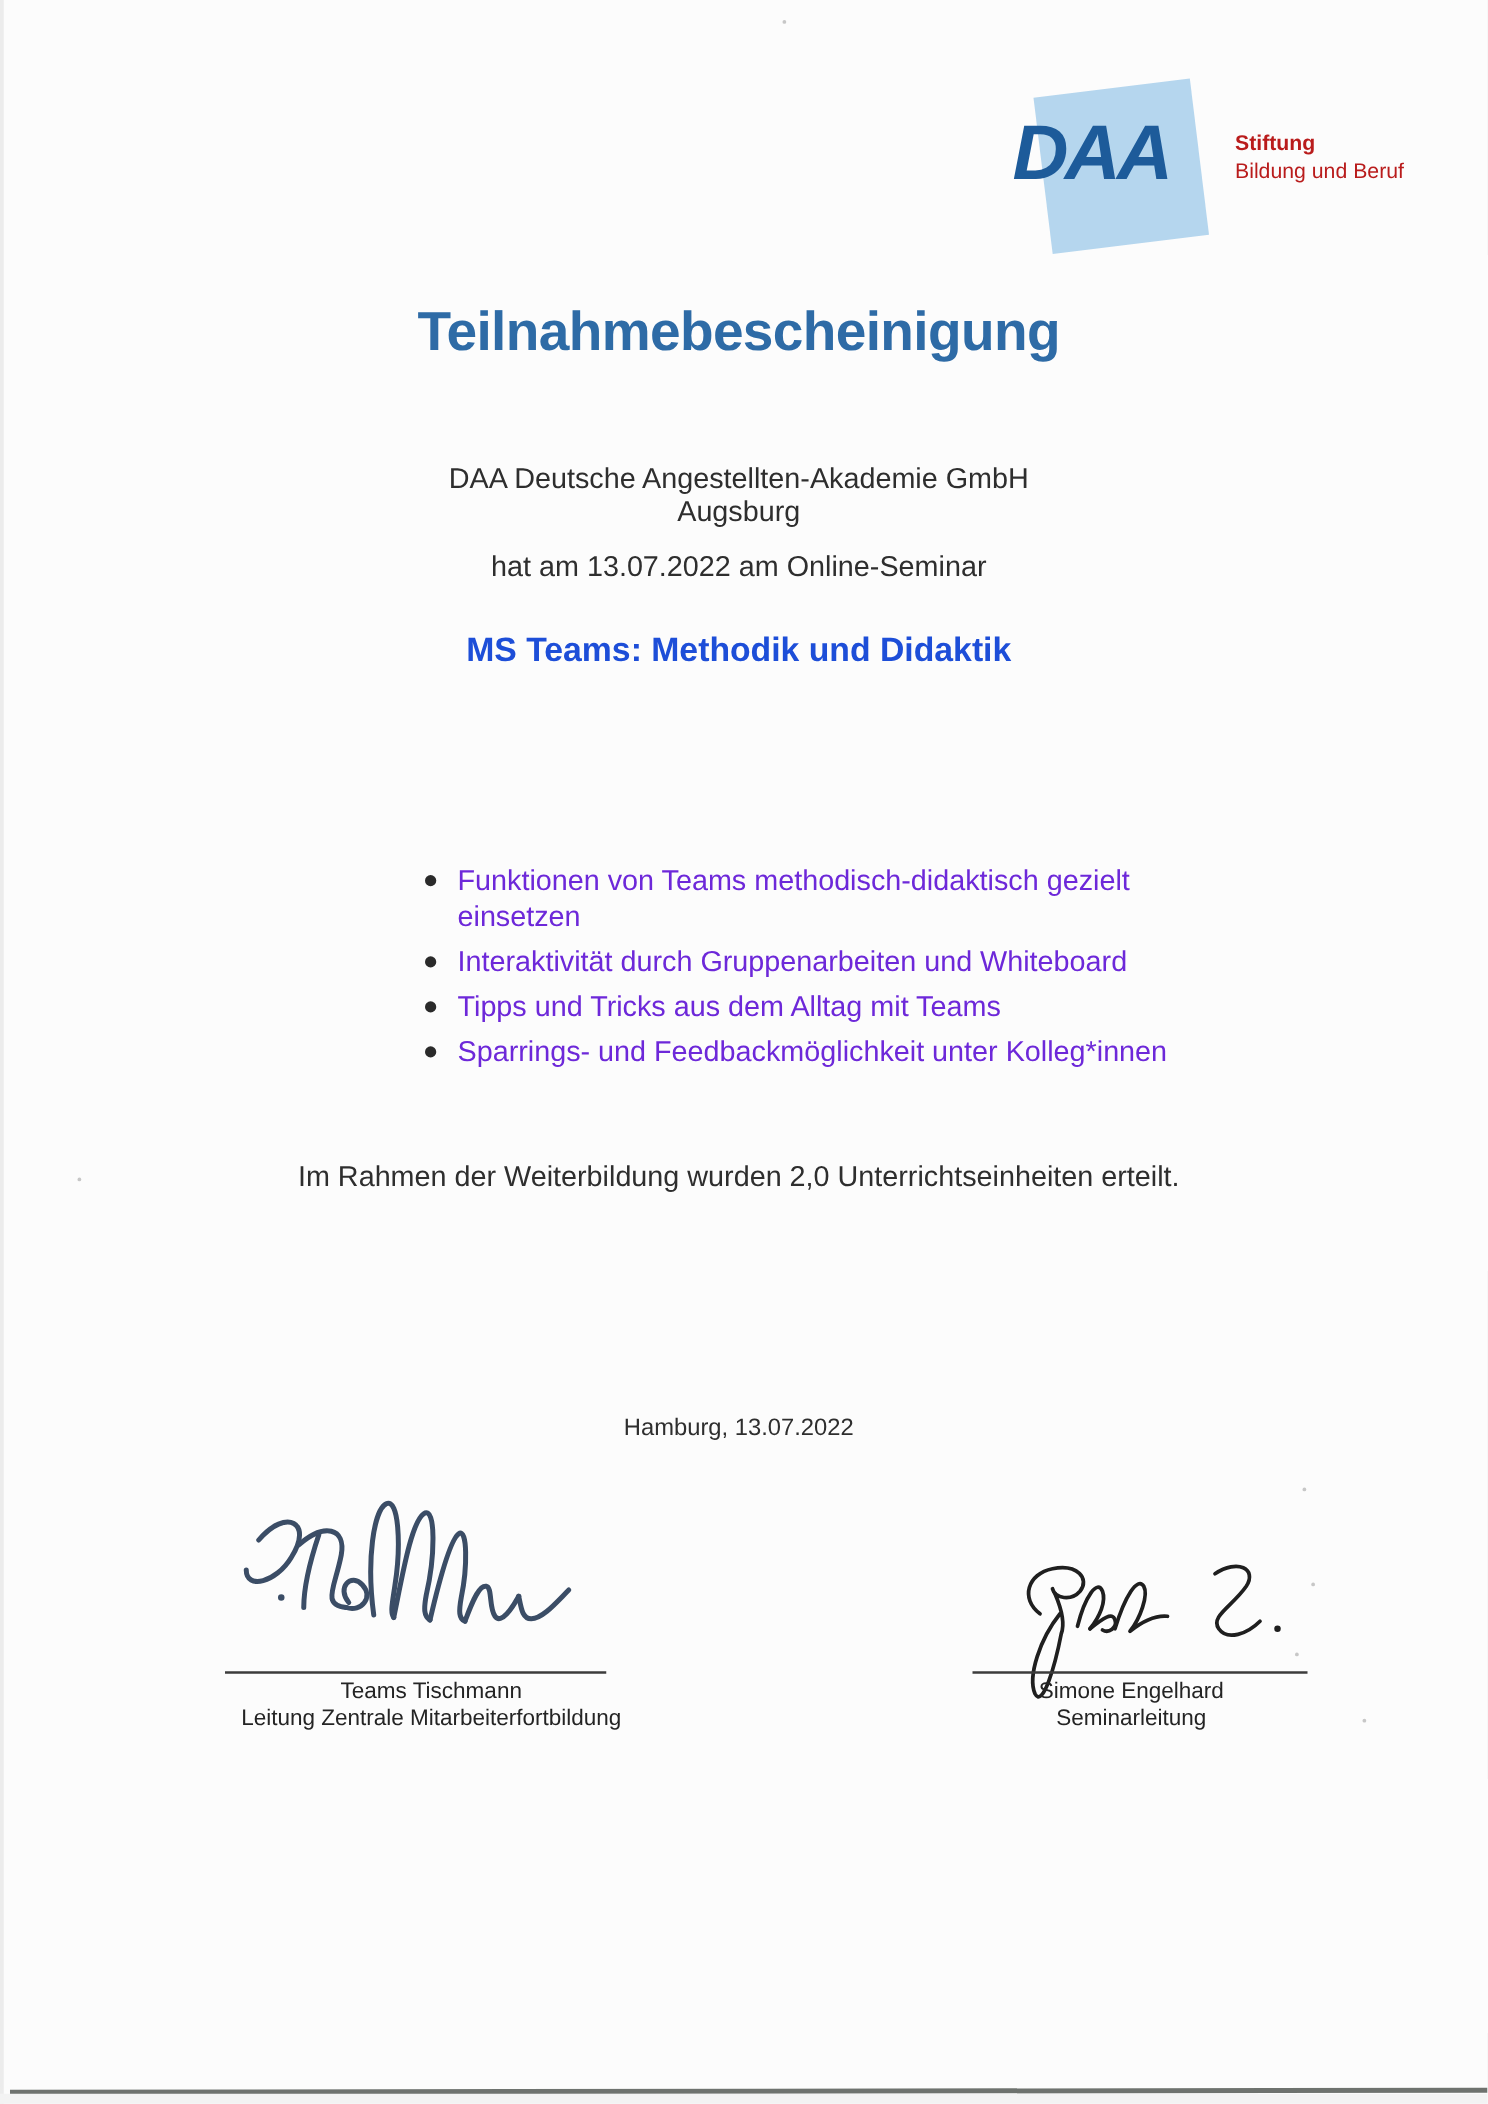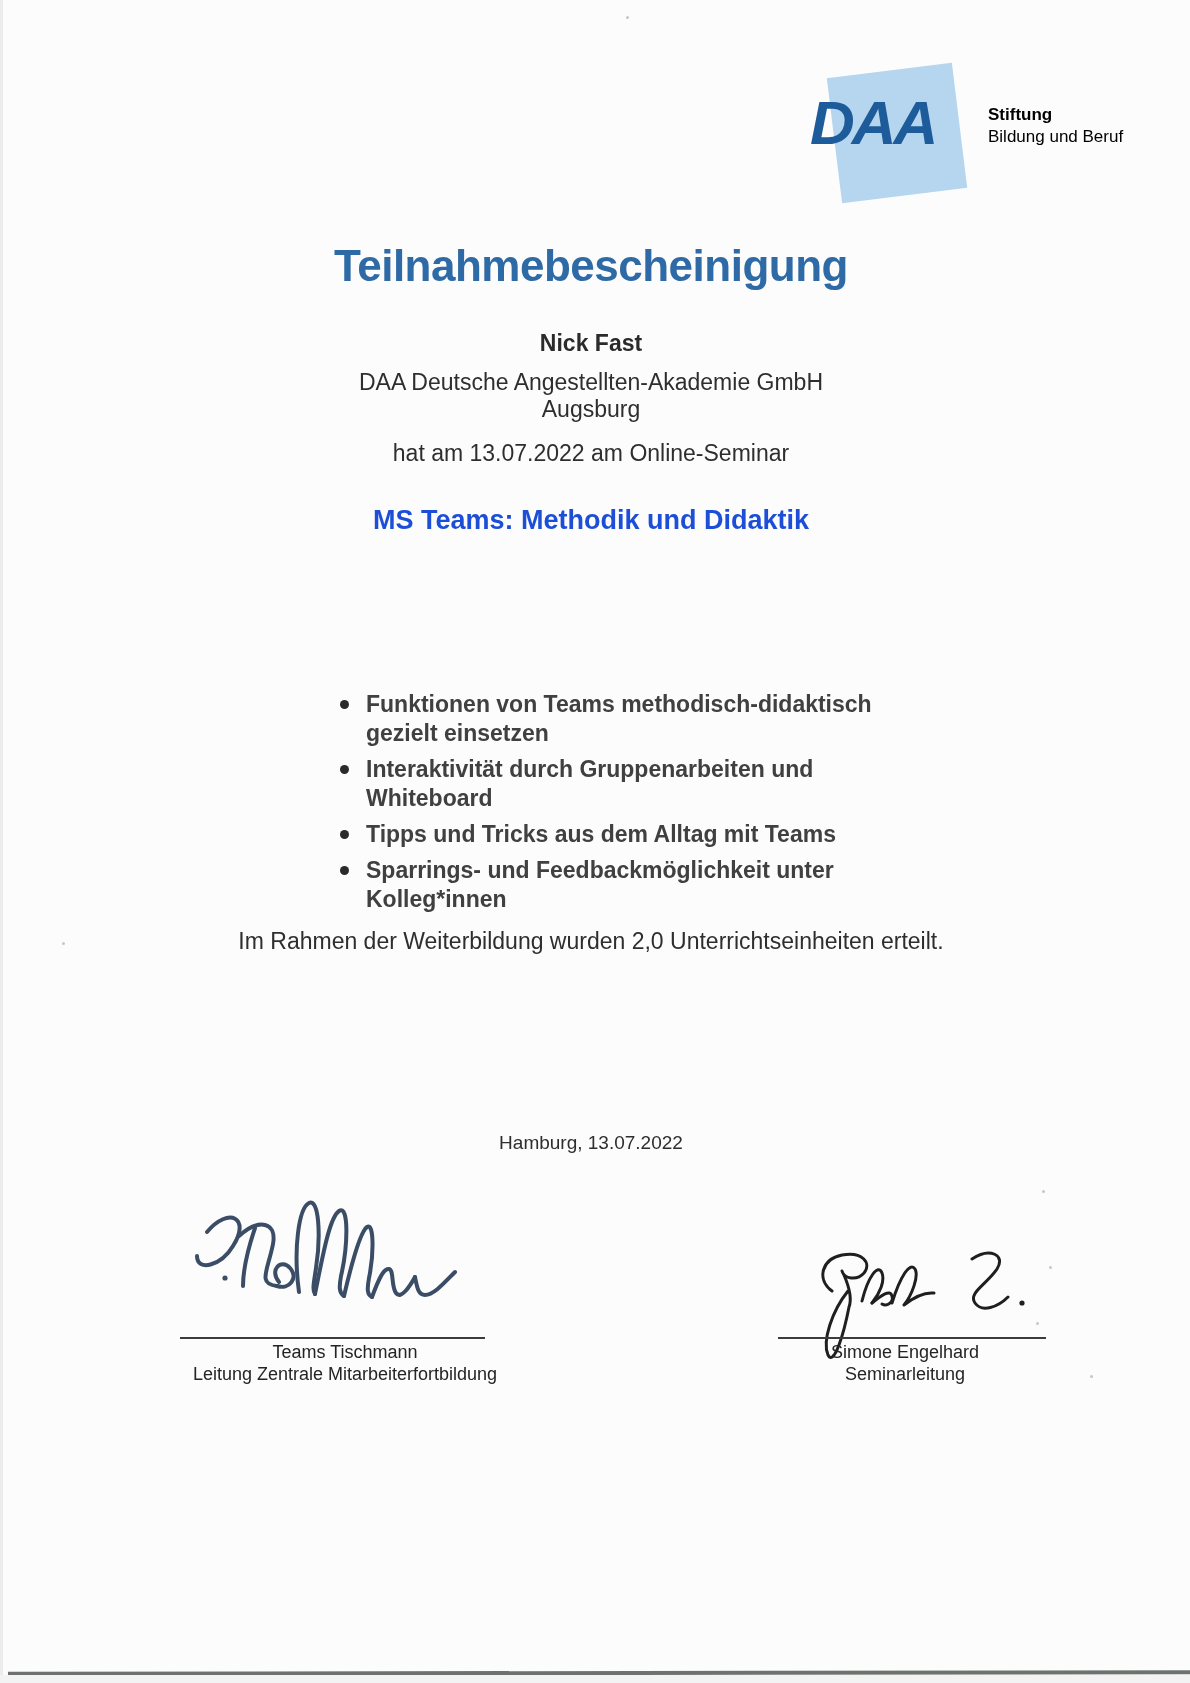--- a/index.html
+++ b/index.html
@@ -24,21 +24,21 @@
   .logo{position:absolute;top:60px;left:820px;width:330px;height:140px;}
   .logo-square{
     position:absolute;left:14px;top:10px;width:126px;height:126px;
     background:#b5d6ee;transform:rotate(-7deg);
   }
   .logo-acronym{
     position:absolute;left:-10px;top:32px;width:180px;
     font-size:62px;font-weight:800;font-style:italic;
     letter-spacing:-3px;color:#1d5b9a;line-height:1;
   }
-  .logo-text{position:absolute;left:168px;top:44px;color:#000000;line-height:22px;font-size:17px;}
+  .logo-text{position:absolute;left:168px;top:44px;color:#b91c1c;line-height:22px;font-size:17px;}
   .logo-text .l1{font-weight:bold;}
 
   
   .cline{position:absolute;left:0;width:1182px;text-align:center;}
   .title{
     top:241px;font-size:44px;font-weight:bold;color:#2e6ba6;letter-spacing:-0.5px;
   }
   .name{top:330px;font-size:23px;font-weight:bold;color:#2b2b2b;}
   .org{top:369px;font-size:23px;}
   .city{top:396px;font-size:23px;}
@@ -49,21 +49,21 @@
   .placedate{top:1132px;font-size:19px;}
 
   
   .topics-heading{position:absolute;left:344px;top:645px;font-size:23px;}
   .topics-list{
     position:absolute;left:338px;top:690px;width:600px;
     list-style:none;margin:0;padding:0;
   }
   .topics-list li{
     position:relative;padding-left:28px;margin-bottom:7px;
-    font-size:23px;font-weight:bold;color:#404040;line-height:29px;
+    font-size:23px;font-weight:normal;color:#6d28d9;line-height:29px;
   }
   .topics-list li .dot{
     position:absolute;left:2px;top:10px;width:9px;height:9px;border-radius:50%;
     background:#2a2a2a;
   }
 
   
   .sig{position:absolute;}
   .sig-left{left:155px;top:1190px;width:380px;height:200px;}
   .sig-right{left:740px;top:1215px;width:330px;height:180px;}
@@ -91,21 +91,20 @@
   <div class="logo">
     <div class="logo-square"></div>
     <div class="logo-acronym">DAA</div>
     <div class="logo-text">
       <div class="l1">Stiftung</div>
       <div class="l2">Bildung und Beruf</div>
     </div>
   </div>
 
   <div class="cline title">Teilnahmebescheinigung</div>
-  <div class="cline name">Nick Fast</div>
   <div class="cline org">DAA Deutsche Angestellten-Akademie GmbH</div>
   <div class="cline city">Augsburg</div>
   <div class="cline intro">hat am 13.07.2022 am Online-Seminar</div>
   <div class="cline seminar">MS Teams: Methodik und Didaktik</div>
 
   <ul class="topics-list">
     <li>
       <span class="dot"></span>
       <span>Funktionen von Teams methodisch-didaktisch gezielt einsetzen</span>
     </li>

